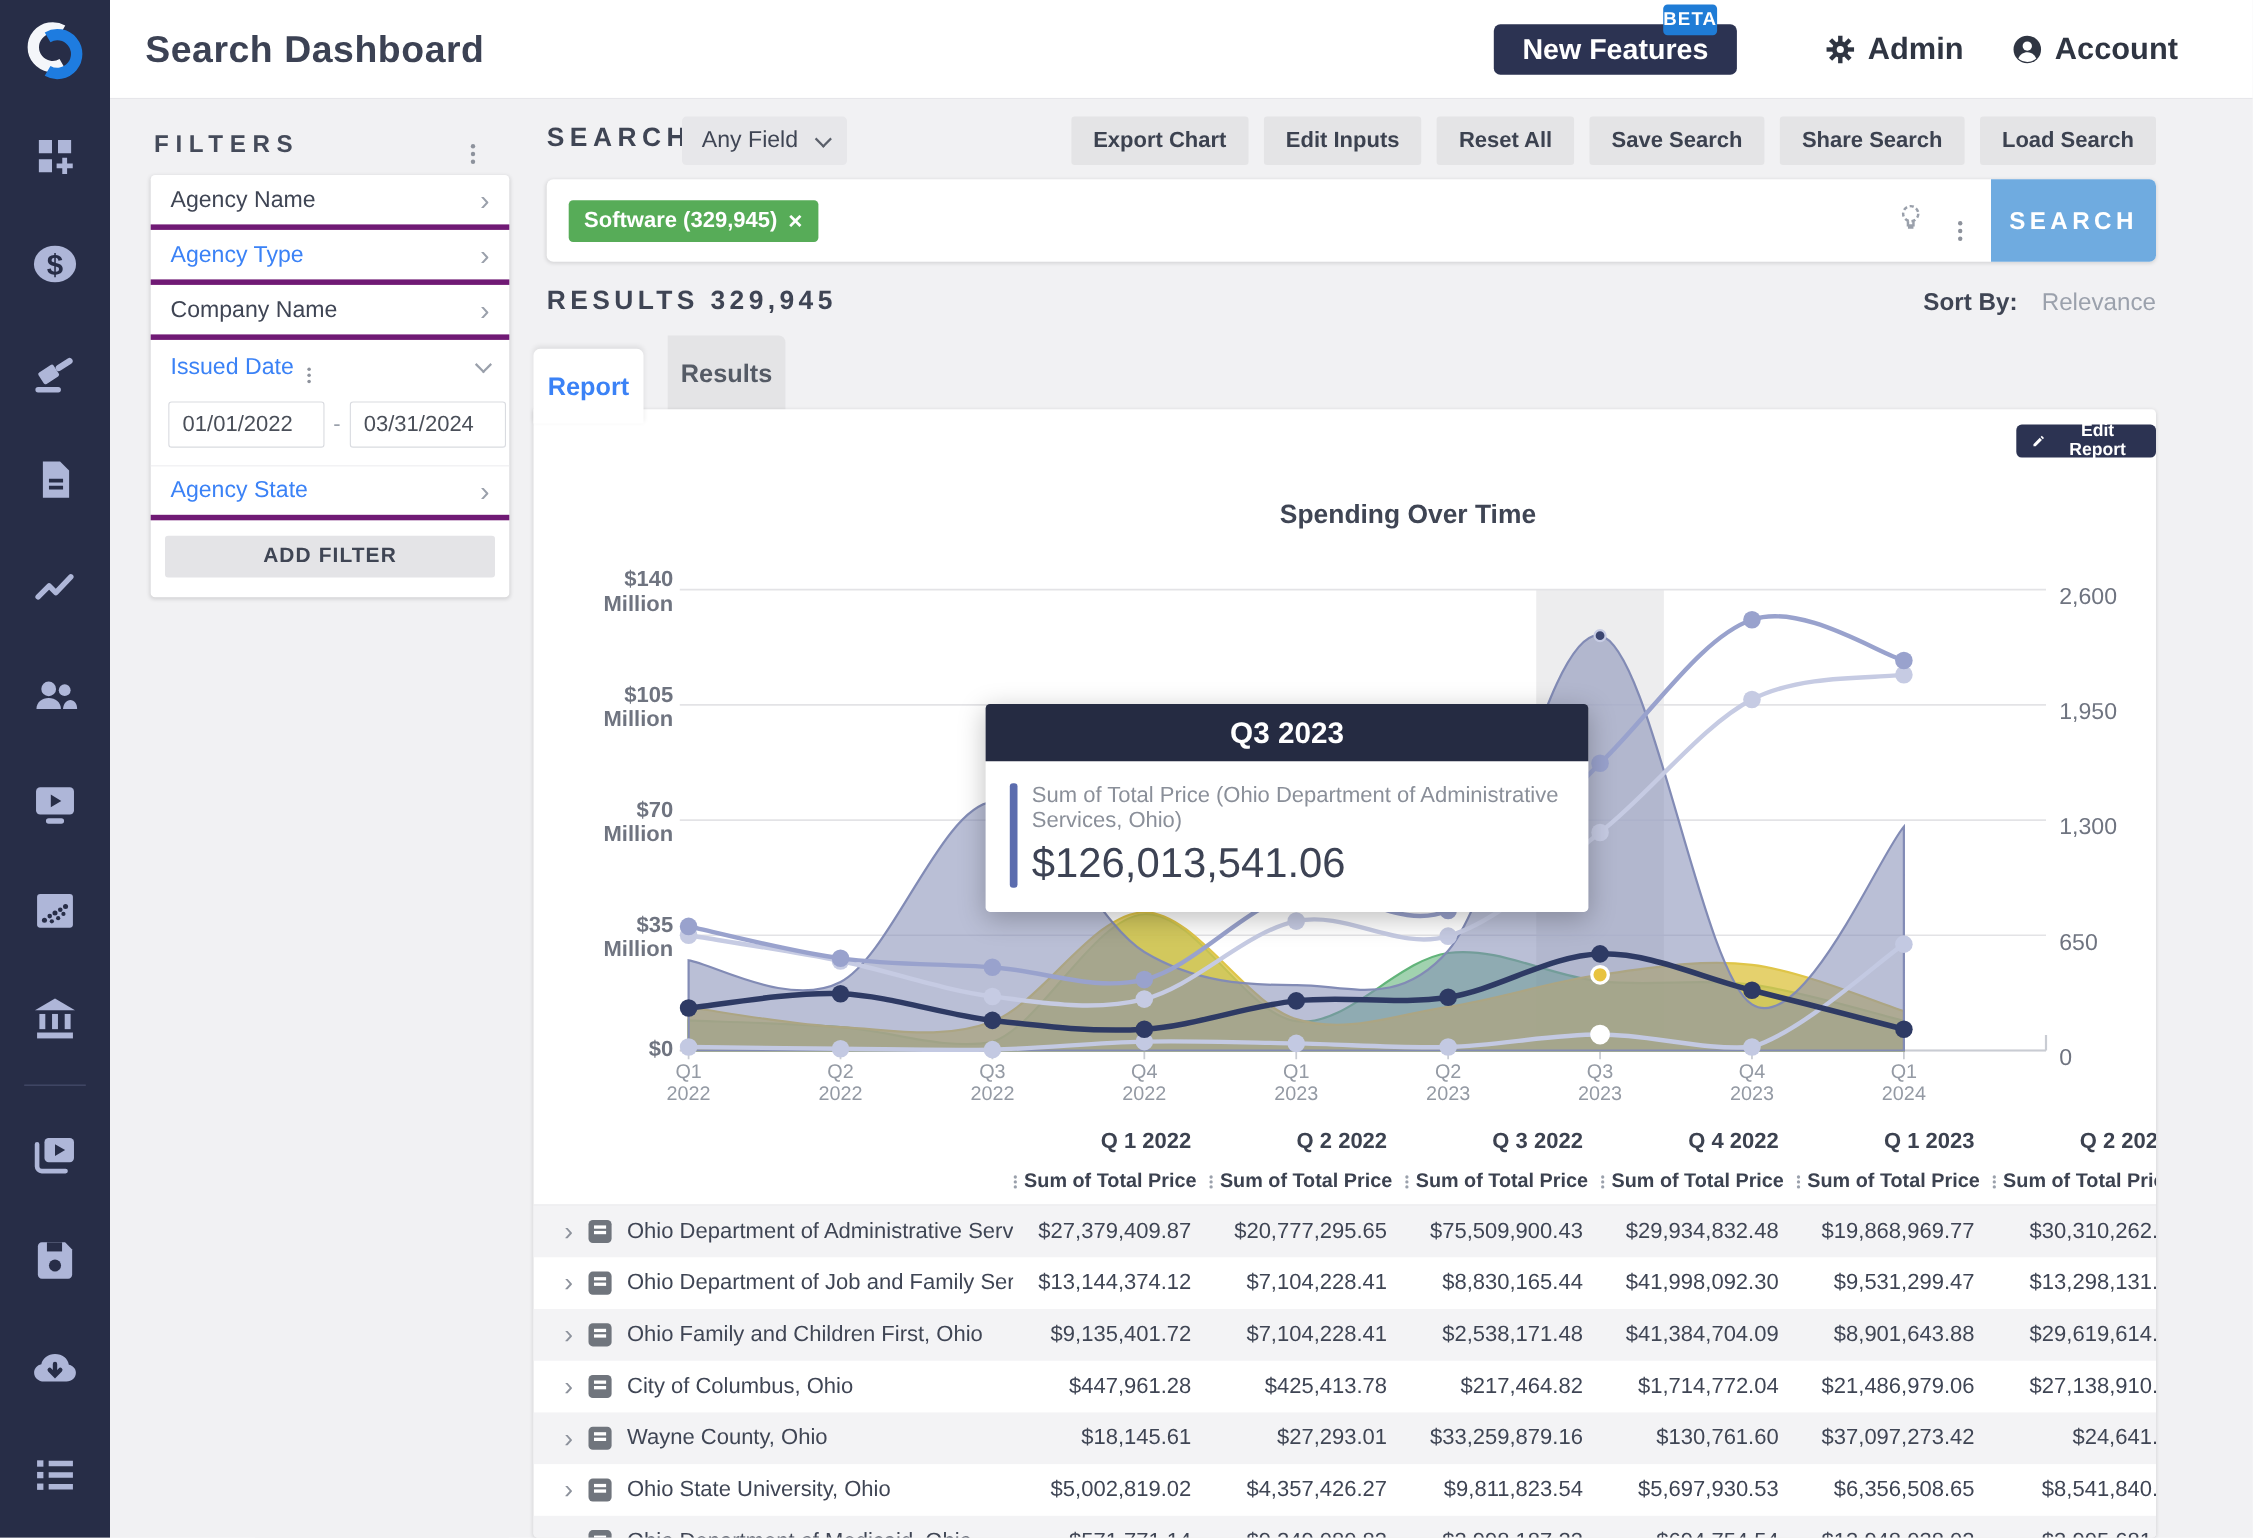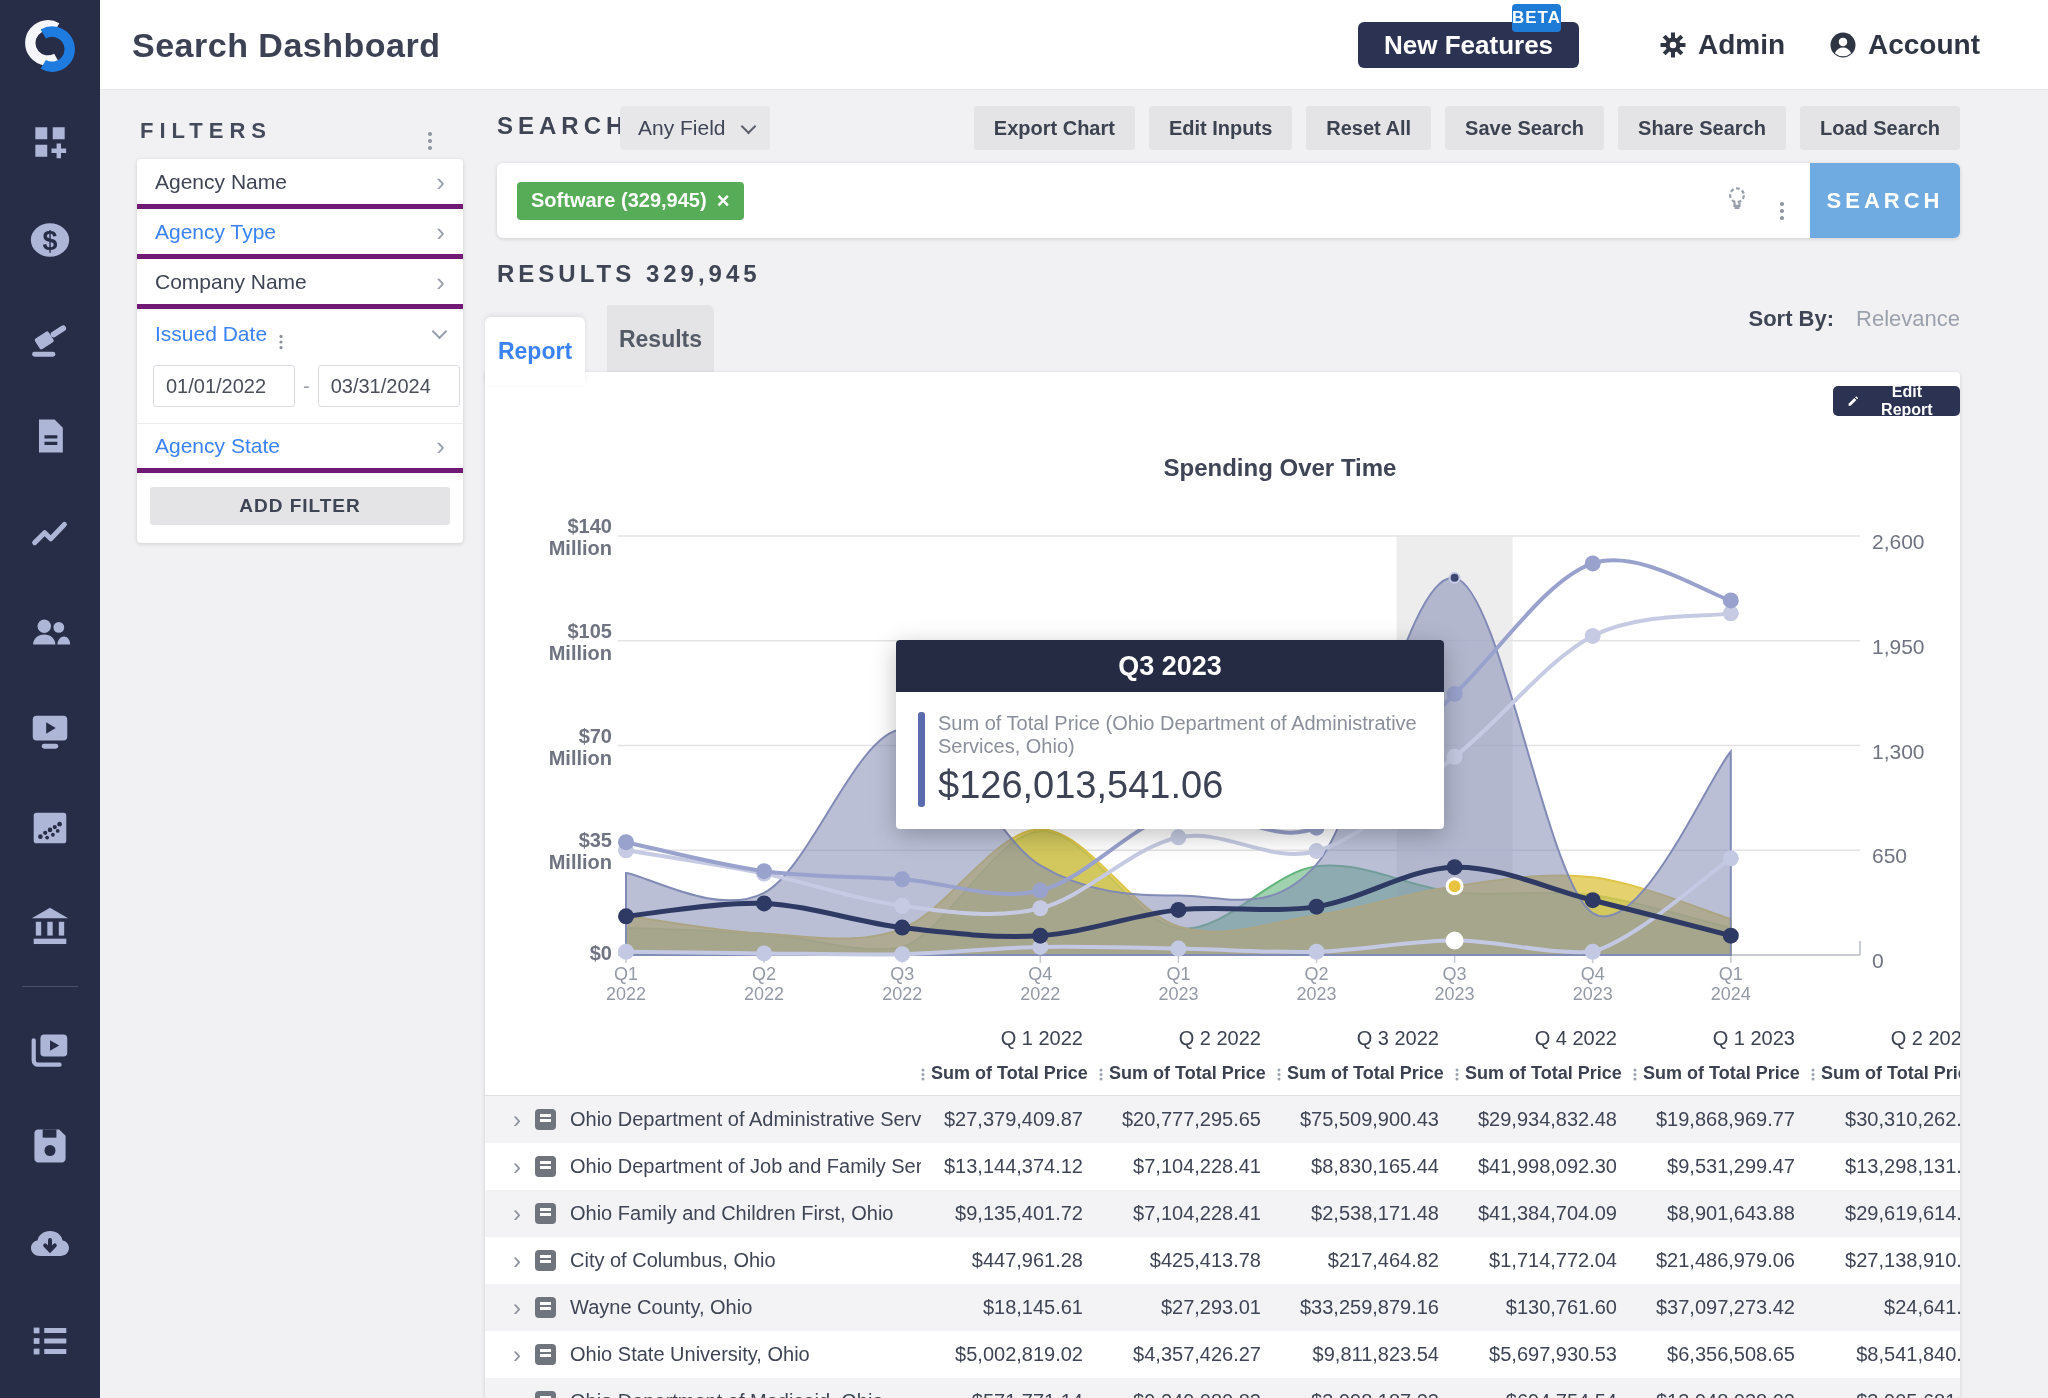--- a/index.html
+++ b/index.html
@@ -52,21 +52,21 @@
   .action-btn { height:44px; background:#e4e4e6; border:none; border-radius:3px; font-size:20px; font-weight:bold; color:#3c4250; padding:0 20px; cursor:pointer; white-space:nowrap; font-family:"Liberation Sans",sans-serif; }
   .search-bar { position:absolute; left:497px; top:163px; width:1463px; height:75px; background:#fff; border-radius:6px; box-shadow:0 1px 4px rgba(0,0,0,.14); display:flex; align-items:center; padding-left:20px; }
   .tag { background:#57ac58; height:38px; border-radius:4px; display:flex; align-items:center; padding:0 14px; color:#fff; font-size:20px; font-weight:bold; gap:10px; }
   .tag-x { cursor:pointer; font-size:22px; }
   .bulb { margin-left:auto; cursor:pointer; }
   .bar-kebab { margin:0 26px 0 28px; cursor:pointer; }
   .search-btn { height:75px; width:150px; background:#6fabe0; border:none; border-radius:0 6px 6px 0; color:#fff; font-size:22px; font-weight:bold; letter-spacing:4px; cursor:pointer; font-family:"Liberation Sans",sans-serif; }
 
   
   .results-label { position:absolute; left:497px; top:260px; font-size:24px; font-weight:bold; letter-spacing:4px; color:#3f4554; }
-  .sortby { position:absolute; left:1640px; top:262px; width:320px; text-align:right; font-size:22px;margin-top:44px; }
+  .sortby { position:absolute; left:1640px; top:262px; width:320px; text-align:right; font-size:22px; }
   .sortby .sb-l { font-weight:bold; color:#3f4554; margin-right:22px; }
   .sortby .sb-v { color:#9ba1ac; cursor:pointer; }
   .tab { position:absolute; top:305px; height:68px; display:flex; align-items:center; justify-content:center; font-size:23px; font-weight:bold; cursor:pointer; }
   .tab.report { left:485px; width:100px; background:#fff; color:#3b82f6; border-radius:6px 6px 0 0; box-shadow:0 -2px 5px rgba(0,0,0,.08); z-index:6;margin-top:12px; }
   .tab.results { left:607px; width:107px; background:#e4e4e6; color:#555b66; border-radius:0 6px 0 0; z-index:5; }
 
   
   .report-card { position:absolute; left:485px; top:372px; width:1475px; height:1026px; background:#fff; border-radius:0 4px 4px 4px; box-shadow:0 1px 4px rgba(0,0,0,.14); overflow:hidden; z-index:5; }
   .edit-report-btn { position:absolute; left:1348px; top:14px; height:30px; background:#2c3352; color:#fff; border:none; border-radius:5px; font-size:16px; font-weight:bold; padding:0 14px; display:flex; align-items:center; gap:8px; cursor:pointer; font-family:"Liberation Sans",sans-serif; }
   .chart-title { position:absolute; left:0; top:82px; width:1590px; text-align:center; font-size:24px; font-weight:bold; color:#3f4554; }
@@ -78,21 +78,21 @@
   .tooltip-body { position:relative; padding:20px 24px 22px 42px; }
   .tooltip-accent { position:absolute; left:22px; top:20px; bottom:22px; width:7px; border-radius:3px; background:#5b6cae; }
   .tooltip-label { font-size:20px; color:#8a8f99; margin-bottom:6px; }
   .tooltip-value { font-size:38px; color:#3d4354; }
 
   
   .table { position:absolute; left:0; top:640px; width:1800px; }
   .t-rowline { display:flex; align-items:center; }
   .t-name-col { width:436px; flex:0 0 436px; display:flex; align-items:center; padding-left:28px; gap:14px; }
   .t-col { width:178px; flex:0 0 178px; text-align:right; padding-right:16px; }
-  .t-q { font-size:20px; font-weight:normal; color:#3c4250; }
+  .t-q { font-size:20px; font-weight:bold; color:#3c4250; }
   .t-head-quarters { height:40px; align-items:flex-end; padding-bottom:2px; }
   .t-head-sub { height:44px; border-bottom:1px solid #e2e2e5; }
   .t-sub { font-size:18px; font-weight:bold; color:#3c4250; white-space:nowrap; }
   .t-sub .dots3 { transform:scale(.75); margin-right:6px; box-shadow:0 6px 0 #9aa0ab, 0 12px 0 #9aa0ab; background:#9aa0ab; position:relative; top:-7px; }
   .t-row { height:47px; font-size:20px; color:#3f4554; cursor:pointer; }
   .t-row:nth-child(odd) { background:#f3f3f5; }
   .t-row .chevr { color:#8d929c; font-size:24px; cursor:pointer; }
   .row-icon { width:21px; height:21px; border-radius:4px; background:#70757d; position:relative; flex:0 0 21px; }
   .row-icon::before { content:""; position:absolute; left:5px; right:5px; top:5px; height:3px; background:#fff; box-shadow:0 5px 0 #fff; }
   .t-name { white-space:nowrap; overflow:hidden; }

